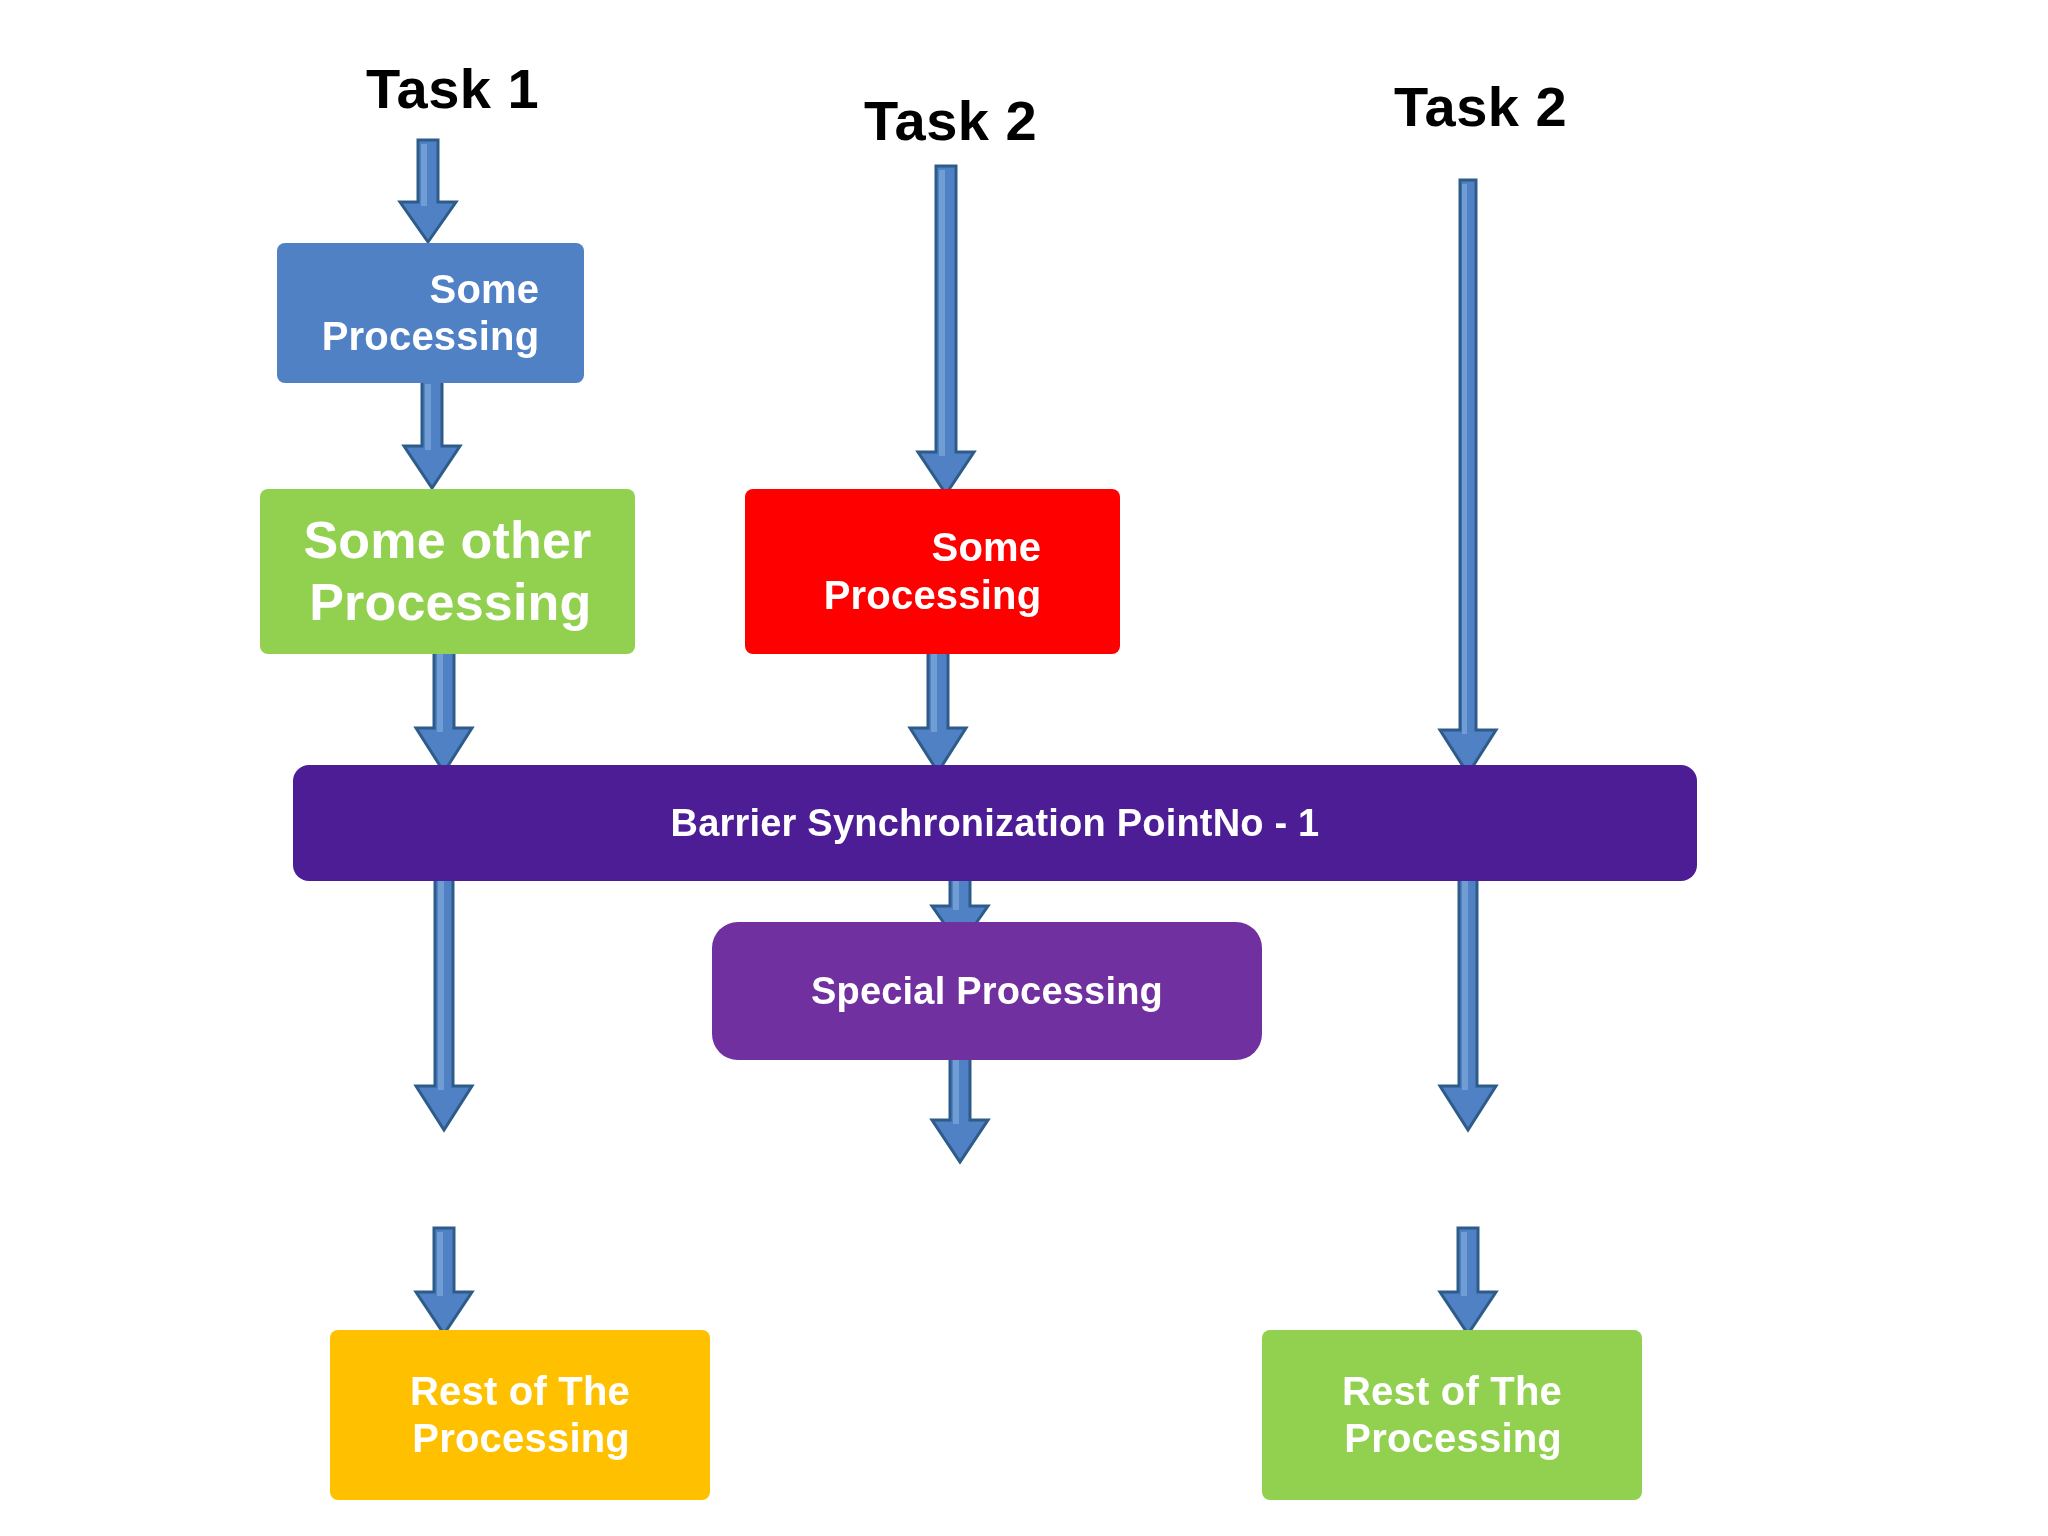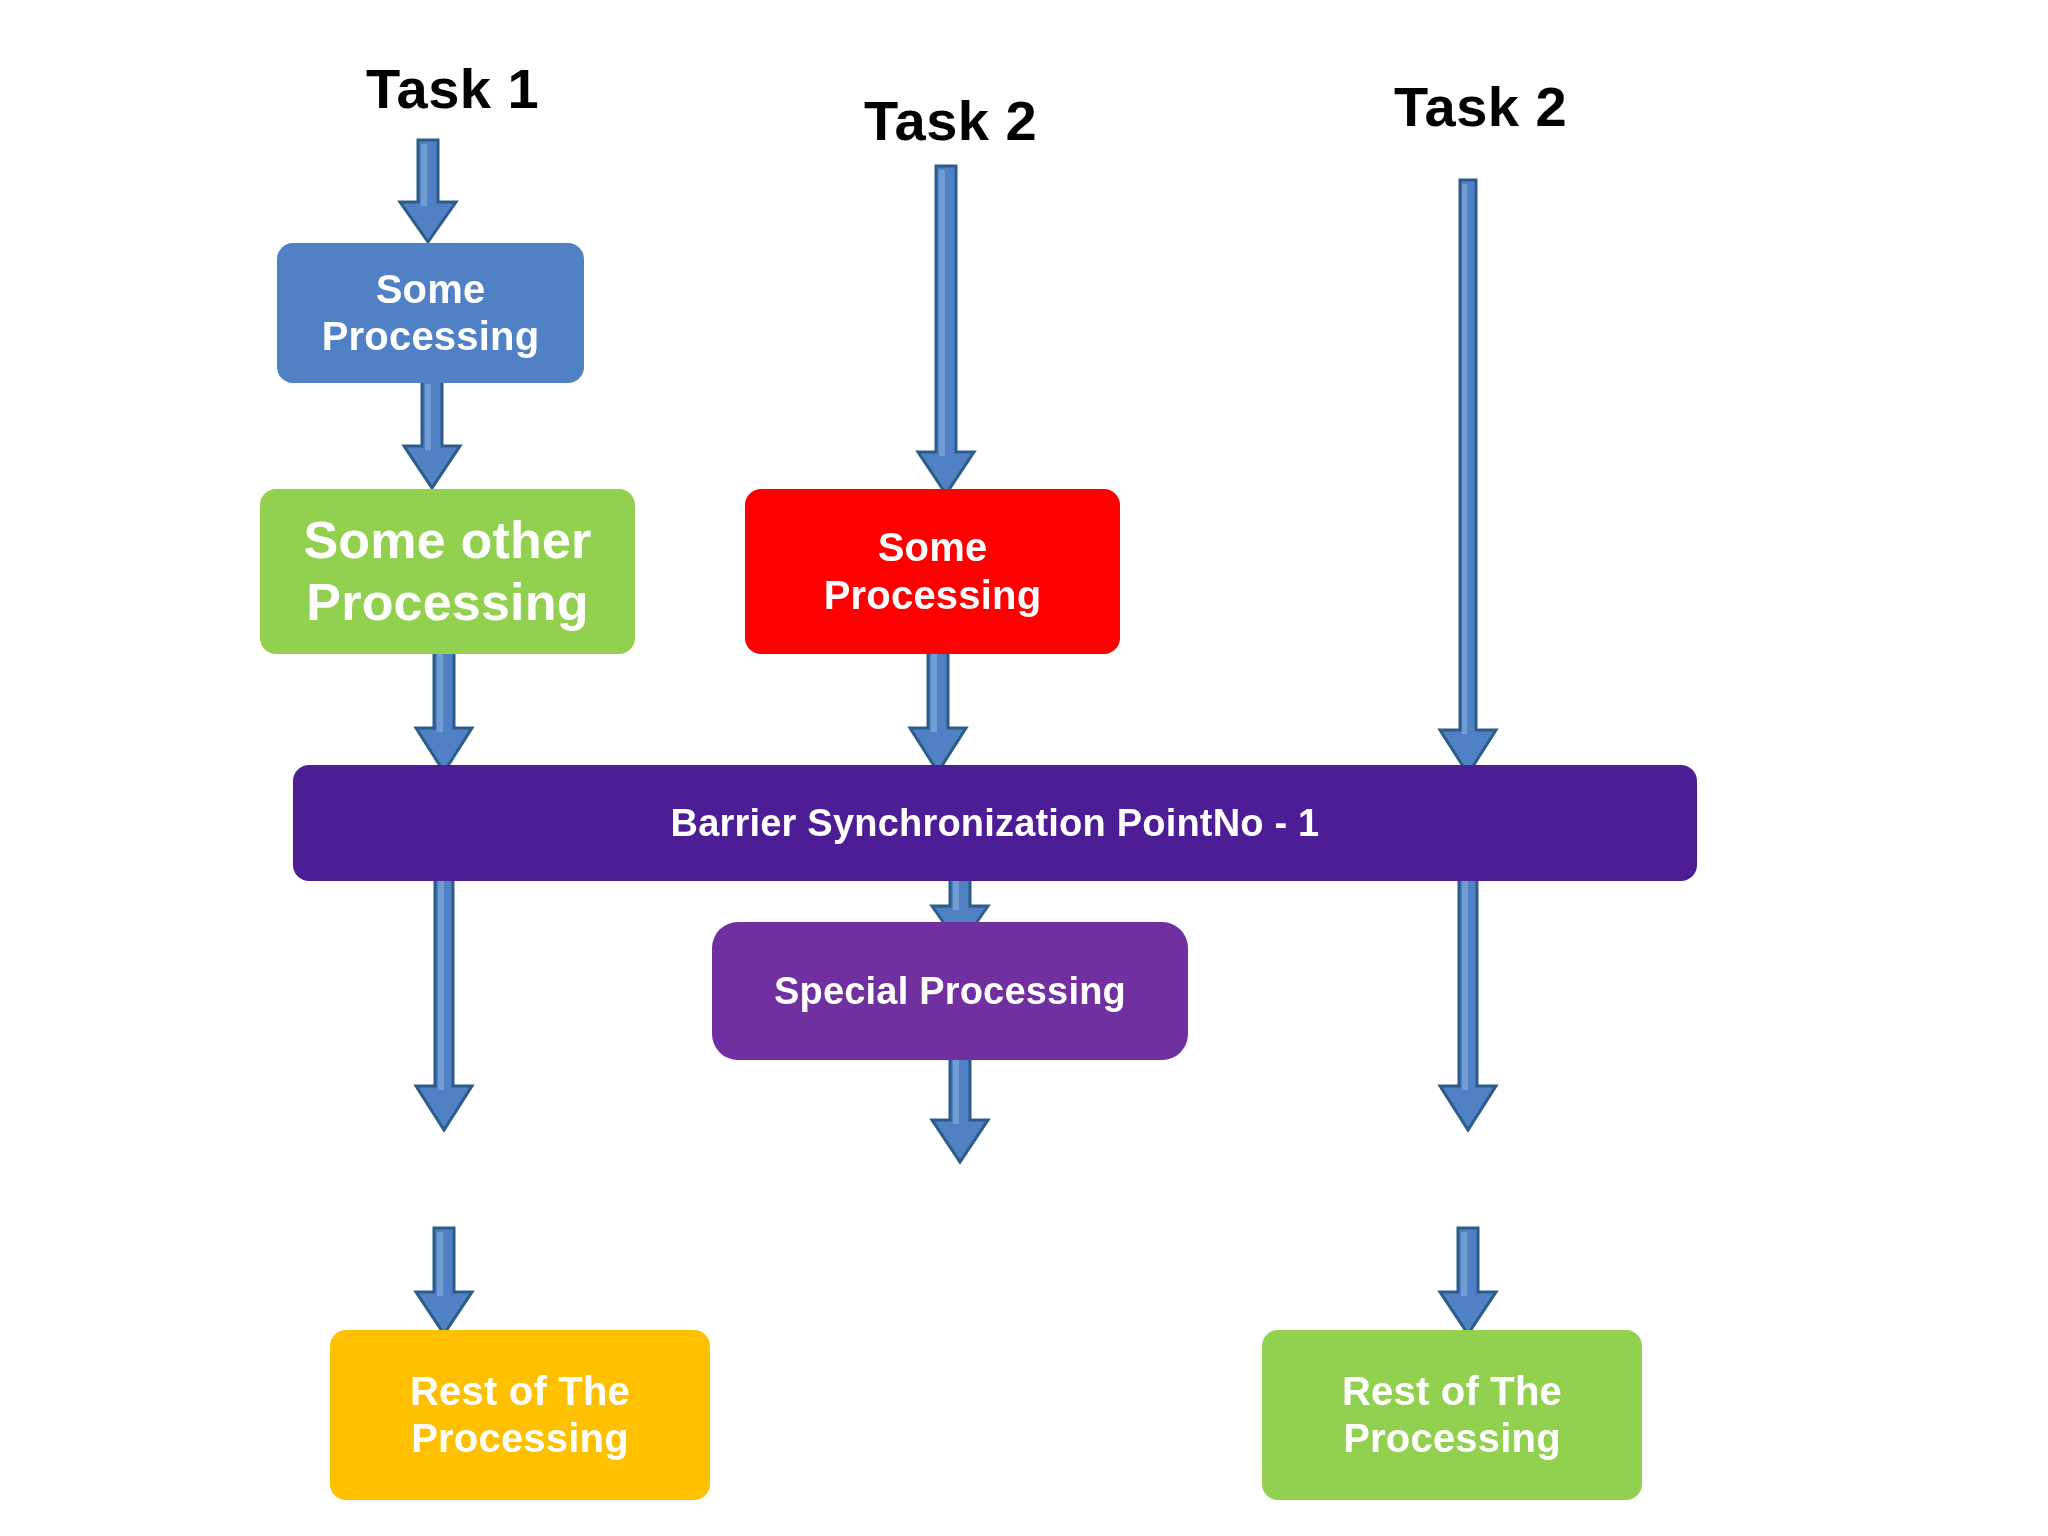--- a/index.html
+++ b/index.html
@@ -24,21 +24,21 @@
     justify-content: center;
     text-align: center;
     color: #ffffff;
     font-weight: bold;
     line-height: 1.18;
     box-sizing: border-box;
     padding: 4px 10px;
     white-space: pre-line;
     letter-spacing: 0.2px;
   }
-  .r-sm { border-radius: 16px; }
+  .r-sm { border-radius: 8px; text-align: right; }
   .r-md { border-radius: 26px; }
   .r-lg { border-radius: 16px; }
   .task-label {
     position: absolute;
     color: #000000;
     font-weight: bold;
     font-size: 56px;
     letter-spacing: 0.5px;
     white-space: nowrap;
   }
@@ -144,21 +144,21 @@
 Processing</div>
 
   <div class="node r-sm" style="left:260px; top:489px; width:375px; height:165px; background:#92D050; font-size:52px;">Some  other
 Processing</div>
 
   <div class="node r-sm" style="left:745px; top:489px; width:375px; height:165px; background:#FF0000; font-size:40px;">Some
 Processing</div>
 
   <div class="node r-lg" style="left:293px; top:765px; width:1404px; height:116px; background:#4c1d95; font-size:38px;">Barrier Synchronization PointNo - 1</div>
 
-  <div class="node r-md" style="left:712px; top:922px; width:476px; height:138px; background:#7030A0; font-size:38px;">Special Processing</div>
+  <div class="node r-md" style="left:712px; top:922px; width:550px; height:138px; background:#7030A0; font-size:38px;">Special Processing</div>
 
 
   <div class="node r-sm" style="left:330px; top:1330px; width:380px; height:170px; background:#FFC000; font-size:40px;">Rest of The
 Processing</div>
 
   <div class="node r-sm" style="left:1262px; top:1330px; width:380px; height:170px; background:#92D050; font-size:40px;">Rest of The
 Processing</div>
 
 </div>
 

